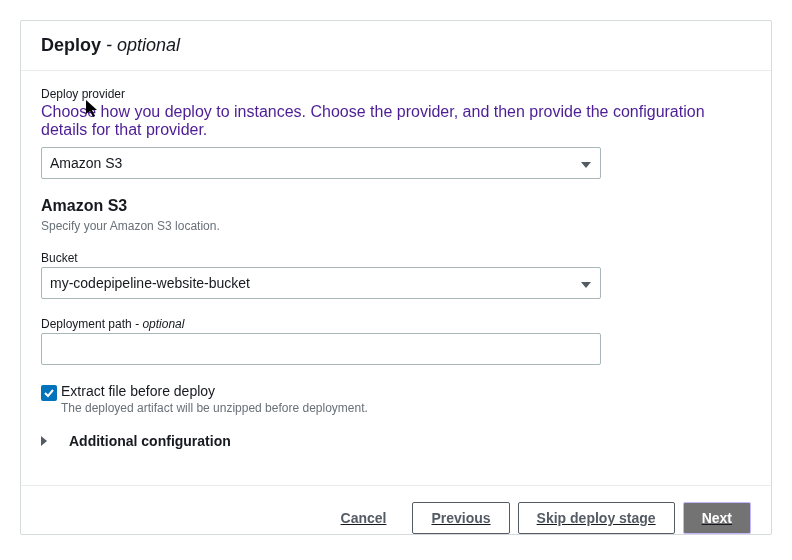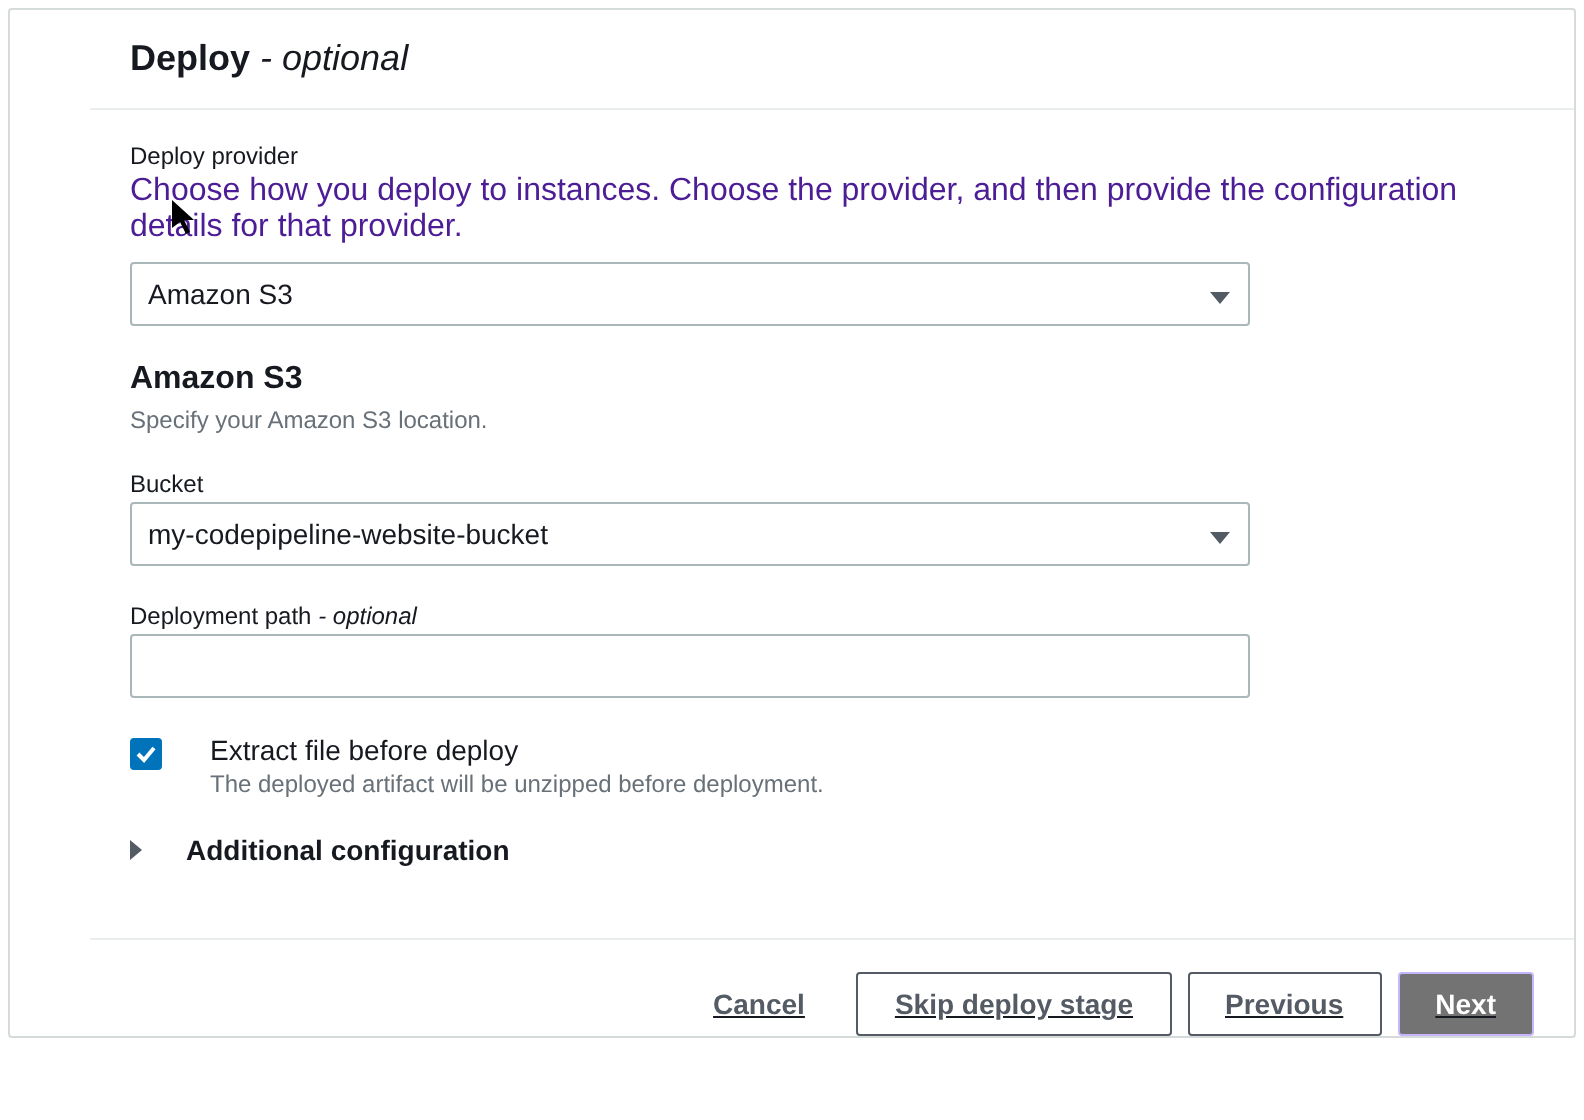--- a/index.html
+++ b/index.html
@@ -7,23 +7,22 @@
       font-family: "Amazon Ember", "Helvetica Neue", Arial, sans-serif;
       background: #ffffff;
       width: 792px;
       height: 560px;
       overflow: hidden;
       color: #16191f;
       font-size: 14px;
     }
     .panel {
       border: 1px solid #d5dbdb;
-      margin: 4px;
-      border-radius: 2px;
-      padding-left: 40px;
+      margin: 20px;
+      border-radius: 2px;
     }
     .panel-header {
       padding: 14px 20px;
       border-bottom: 1px solid #eaeded;
     }
     .panel-header h2 {
       font-size: 18px;
       font-weight: 700;
       color: #16191f;
     }
@@ -89,21 +88,21 @@
       height: 32px;
       border: 1px solid #aab7b8;
       border-radius: 2px;
       padding: 0 8px;
       font-size: 14px;
       background: #fff;
     }
     .checkbox-row {
       display: flex;
       align-items: flex-start;
-      gap: 24px;
+      gap: 4px;
       margin-top: 4px;
       margin-bottom: 18px;
     }
     .checkbox {
       width: 16px;
       height: 16px;
       background: #0073bb;
       border-radius: 2px;
       display: flex;
       align-items: center;
@@ -249,21 +248,21 @@
 
     <div class="expandable">
       <span class="arrow"></span>
       <span class="expandable-label">Additional configuration</span>
     </div>
 
   </div>
 
   <div class="button-bar">
     <button class="btn btn-link">Cancel</button>
+    <button class="btn btn-normal">Previous</button>
     <button class="btn btn-normal">Skip deploy stage</button>
-    <button class="btn btn-normal">Previous</button>
     <button class="btn btn-primary">Next</button>
   </div>
 </div>
 
 <svg class="cursor-pointer" width="16" height="20" viewBox="0 0 16 20">
   <path d="M0 0 L0 14 L4 11 L7 17 L9 16 L6 10 L11 10 Z" fill="#000"></path>
 </svg>
 
 </body></html>

